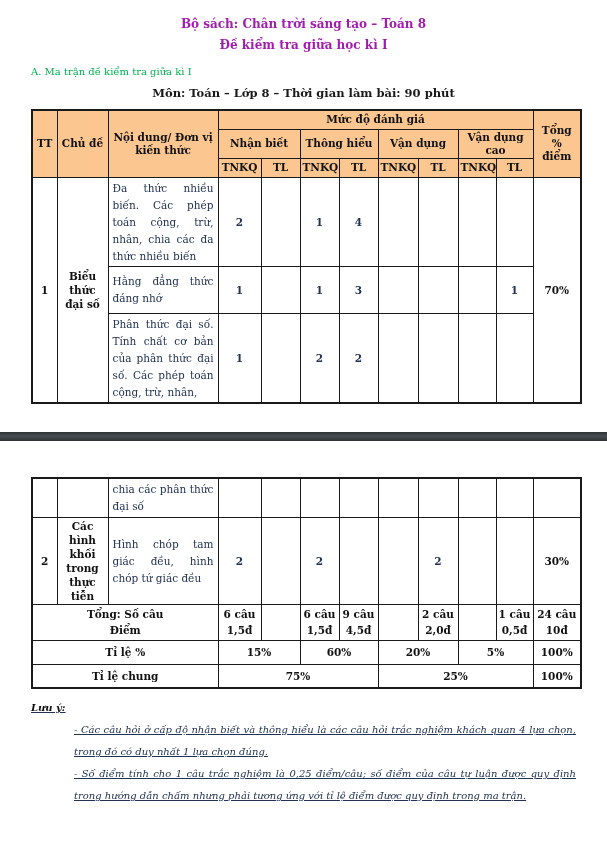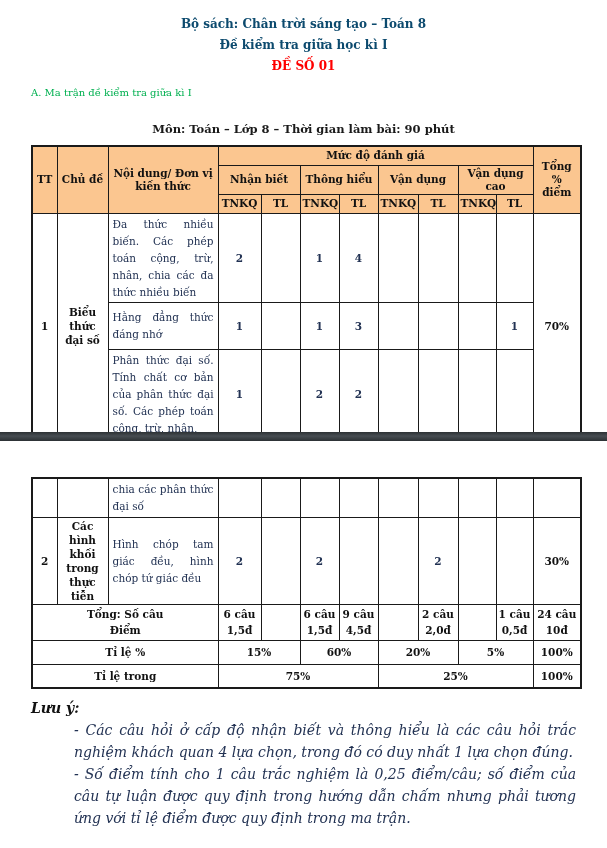--- a/index.html
+++ b/index.html
@@ -4,25 +4,25 @@
 <style>
   * { margin:0; padding:0; box-sizing:border-box; }
   html,body { background:#ffffff; }
   .doc {
     position:relative; width:607px; height:848px; overflow:hidden;
     background:#ffffff; font-family:"DejaVu Serif","Liberation Serif",serif;
     color:#1a1a1a;
   }
   .page1 { padding-top:14px; }
   .title-line { text-align:center; font-weight:bold; font-size:12px; line-height:21px; }
-  .c-blue  { color:#0c4a6e; }
+  .c-blue  { color:#a21caf; }
   .c-red   { color:#FF0000; }
   .c-green { color:#00B050; }
   .section-heading { margin:7px 10px 0 31px; font-weight:normal; font-size:10px; line-height:18px; }
-  .subject-line { text-align:center; font-weight:bold; font-size:11.5px; line-height:19px; margin-top:18px; }
+  .subject-line { text-align:center; font-weight:bold; font-size:11.5px; line-height:19px; margin-top:3px; }
 
   table.matrix {
     border-collapse:collapse; table-layout:fixed;
     margin-left:31px; width:549px;
     border:2px solid #1a1a1a;
   }
   .page1 table.matrix { margin-top:6px; }
   .page2 table.matrix { margin-top:36px; }
   table.matrix th, table.matrix td {
     border:1px solid #1a1a1a; overflow:hidden;
@@ -44,33 +44,32 @@
   tr.r1 { height:70px; } tr.r2 { height:47px; } tr.r3 { height:68px; }
   tr.r4 { height:39px; } tr.r5 { height:54px; }
   tr.rsum { height:36px; } tr.rratio { height:24px; } tr.roverall { height:24px; }
 
   .page-separator {
     position:absolute; left:0; top:432px; width:607px; height:9px;
     background:linear-gradient(#2c3134,#474d52 45%,#2c3134);
   }
   .page2 { position:absolute; top:441px; left:0; width:607px; }
 
-  .notes { margin:8px 31px 0 31px; font-size:14px; color:#223253; }
+  .notes { margin:8px 31px 0 31px; font-size:10px; color:#223253;text-decoration:underline; }
   .notes-heading { font-weight:bold; font-style:italic; line-height:22px; color:#111111; }
   .note-item { font-style:italic; text-align:justify; line-height:22px;margin-left:43px; }
 </style>
 </head>
 <body>
 
 <div class="doc">
 
   <div class="page1">
     <div class="title-line c-blue">Bộ sách: Chân trời sáng tạo – Toán 8</div>
     <div class="title-line c-blue">Đề kiểm tra giữa học kì I</div>
-    <div class="title-line c-red">ĐỀ SỐ 01</div>
     <div class="section-heading c-green">A. Ma trận đề kiểm tra giữa kì I</div>
     <div class="subject-line">Môn: Toán – Lớp 8 – Thời gian làm bài: 90 phút</div>
 
     <table class="matrix">
       <colgroup>
         <col style="width:25px">
           <col style="width:51px">
           <col style="width:110px">
         <col style="width:43px">
           <col style="width:39px">
@@ -230,21 +229,21 @@
         </tr>
         <tr class="rratio">
           <td colspan="3" class="cell-label">Tỉ lệ %</td>
           <td colspan="2" class="cell-label">15%</td>
           <td colspan="2" class="cell-label">60%</td>
           <td colspan="2" class="cell-label">20%</td>
           <td colspan="2" class="cell-label">5%</td>
           <td class="cell-label">100%</td>
         </tr>
         <tr class="roverall">
-          <td colspan="3" class="cell-label">Tỉ lệ trong</td>
+          <td colspan="3" class="cell-label">Tỉ lệ chung</td>
           <td colspan="4" class="cell-label">75%</td>
           <td colspan="4" class="cell-label">25%</td>
           <td class="cell-label">100%</td>
         </tr>
       </tbody>
     </table>
 
     <div class="notes">
       <div class="notes-heading">Lưu ý:</div>
       <div class="note-item">- Các câu hỏi ở cấp độ nhận biết và thông hiểu là các câu hỏi trắc nghiệm khách quan 4 lựa chọn, trong đó có duy nhất 1 lựa chọn đúng.</div>

